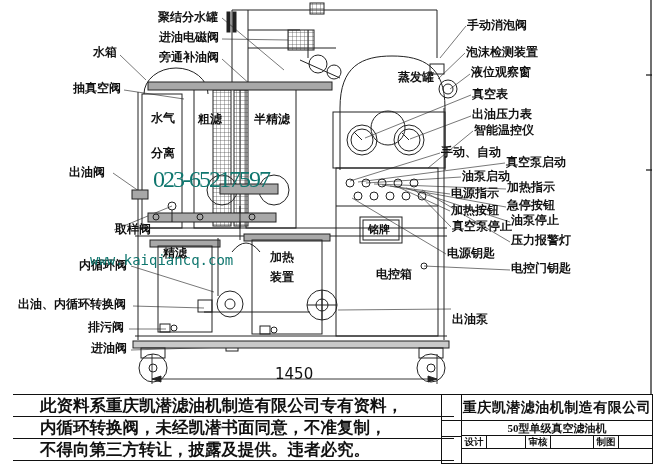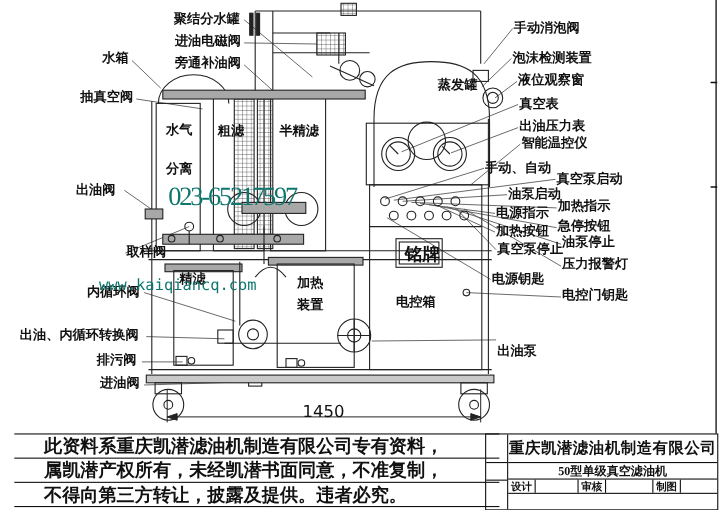--- a/index.html
+++ b/index.html
@@ -2,21 +2,21 @@
 <html><head>
 <meta charset="utf-8">
 <style>
   html,body{margin:0;padding:0;background:#fff;}
   .sheet{position:relative;width:657px;height:464px;background:#fff;overflow:hidden;
          font-family:"Liberation Serif","DejaVu Serif",serif;color:#111;}
   svg{position:absolute;left:0;top:0;}
   .lbl{position:absolute;font-size:12px;font-weight:600;line-height:1.05;white-space:nowrap;
        letter-spacing:0;color:#111;z-index:3;}
   .comp{position:absolute;font-size:12px;font-weight:600;line-height:1.1;white-space:nowrap;color:#111;z-index:3;}
-  .nameplate-text{font-size:16px;font-weight:700;}
+  .nameplate-text{font-size:11px;font-weight:700;}
   .dim{position:absolute;font-family:"DejaVu Sans","Liberation Sans",sans-serif;
        font-size:15px;color:#111;z-index:3;}
   .wm{position:absolute;color:#0f766e;z-index:4;}
   .wm-phone{font-family:"Liberation Serif","DejaVu Serif",serif;font-size:24px;letter-spacing:-2px;}
   .wm-site{font-family:"DejaVu Sans Mono","Liberation Mono",monospace;font-size:14px;}
   
   .disclaimer{position:absolute;left:0;top:394px;width:441px;border-top:1.5px solid #111;z-index:5;background:transparent;margin-left:13px;}
   .d-row{height:21px;border-bottom:1.5px solid #111;font-size:16.5px;font-weight:700;
          padding-left:27px;display:flex;align-items:center;white-space:nowrap;}
   .titleblock{position:absolute;left:441px;top:394px;width:210px;height:68px;z-index:5;
@@ -237,27 +237,27 @@
 
   <div class="comp" style="left:151px;top:112px;">水气</div>
   <div class="comp" style="left:151px;top:147px;">分离</div>
   <div class="comp" style="left:198px;top:113px;">粗滤</div>
   <div class="comp" style="left:254px;top:113px;">半精滤</div>
   <div class="comp" style="left:374px;top:71px;margin-left:24px;">蒸发罐</div>
   <div class="comp" style="left:163px;top:247px;">精滤</div>
   <div class="comp" style="left:270px;top:251px;">加热</div>
   <div class="comp" style="left:270px;top:271px;">装置</div>
   <div class="comp nameplate-text" style="left:368px;top:223px;">铭牌</div>
-  <div class="comp" style="left:360px;top:268px;">电控箱</div>
+  <div class="comp" style="left:376px;top:268px;">电控箱</div>
 
   <div class="dim" style="left:275px;top:365px;">1450</div>
 
   <div class="disclaimer">
     <div class="d-row">此资料系重庆凯潜滤油机制造有限公司专有资料，</div>
-    <div class="d-row">属凯潜产权所有，未经凯潜书面同意，不准复制，</div>
+    <div class="d-row">内循环转换阀，未经凯潜书面同意，不准复制，</div>
     <div class="d-row">不得向第三方转让，披露及提供。违者必究。</div>
   </div>
 
   <div class="titleblock">
     <div class="tb-strip">
       <div style="height:25px;"></div>
       <div style="height:15px;"></div>
       <div style="flex:1;border-bottom:none;"></div>
     </div>
     <div class="tb-main">

